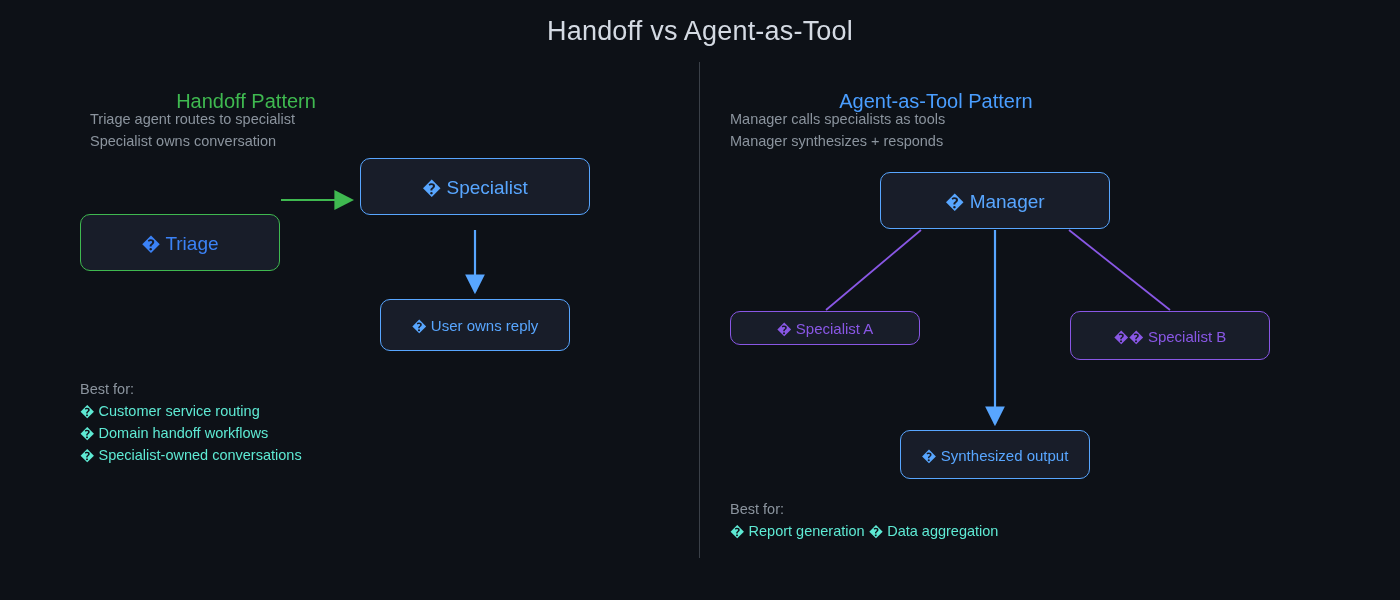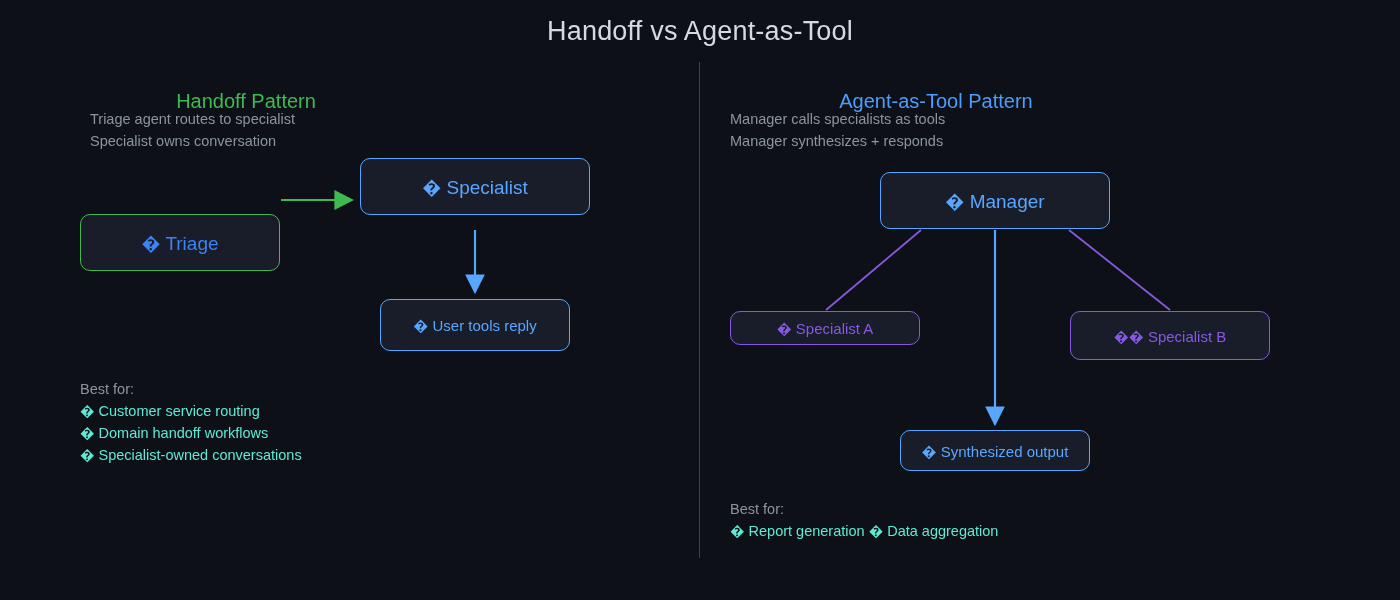--- a/index.html
+++ b/index.html
@@ -102,21 +102,21 @@
   }
   .n-specA {
     left: 730px; top: 311px; width: 190px; height: 34px;
     border-color: #8957e5; color: #8957e5; font-size: 15px;
   }
   .n-specB {
     left: 1070px; top: 311px; width: 200px; height: 49px;
     border-color: #8957e5; color: #8957e5; font-size: 15px;
   }
   .n-synth {
-    left: 900px; top: 430px; width: 190px; height: 41px;
+    left: 900px; top: 430px; width: 190px; height: 49px;
     border-color: #58a6ff; color: #58a6ff; font-size: 15px;
   }
 
   .bestfor {
     position: absolute;
     font-size: 14.5px;
     line-height: 22px;
     white-space: nowrap;
   }
   .bestfor .bf-head { color: #8b949e; }
@@ -160,21 +160,21 @@
 
   <div class="node n-triage">
     <span class="node-label">� Triage</span>
   </div>
 
   <div class="node n-specialist">
     <span class="node-label">� Specialist</span>
   </div>
 
   <div class="node n-userreply">
-    <span class="node-label">� User tools reply</span>
+    <span class="node-label">� User owns reply</span>
   </div>
 
   <div class="bestfor left">
     <div class="bf-head">Best for:</div>
     <div class="bf-item">� Customer service routing</div>
     <div class="bf-item">� Domain handoff workflows</div>
     <div class="bf-item">� Specialist-owned conversations</div>
   </div>
 
   <div class="panel-title right">Agent-as-Tool Pattern</div>

